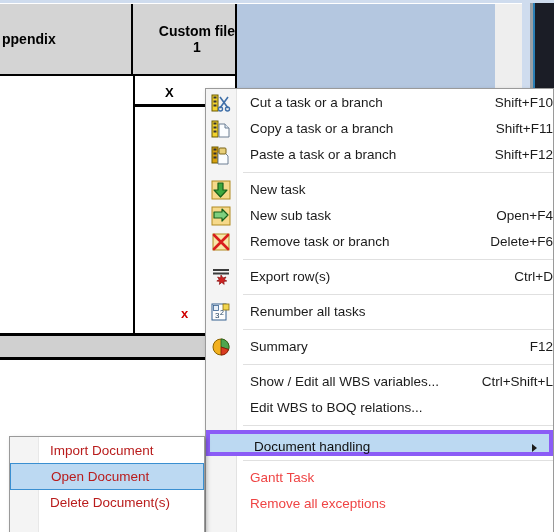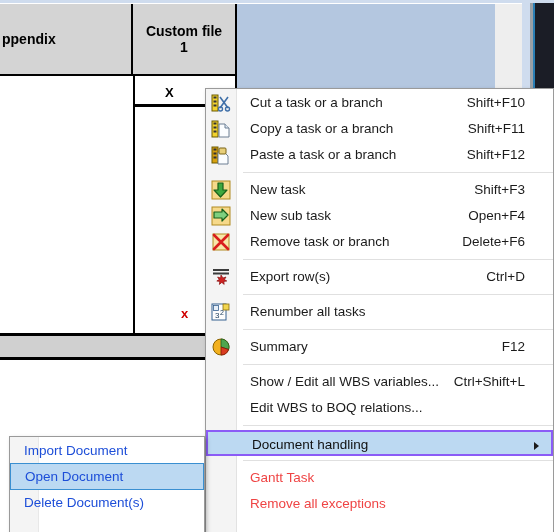--- a/index.html
+++ b/index.html
@@ -17,21 +17,21 @@
   .darkband{position:absolute;background:#1b1d26;}
   .whiteband{position:absolute;background:#eeeeee;}
   .thinblue{position:absolute;background:#cfdcee;}
   .thingrey{position:absolute;background:#9aa0a6;}
   .cyanline{position:absolute;background:#2a7fb5;}
 
   .hdrcell{
     position:absolute;background:#d4d4d4;
     border-right:2px solid #000;border-bottom:2px solid #000;
     box-sizing:border-box;
-    display:flex;align-items:center;justify-content:center;
+    display:flex;align-items:center;justify-content:flex-end;
     text-align:center;font-weight:bold;font-size:14px;color:#000;
     line-height:1.15;
   }
   .hdrcell.left{justify-content:flex-start;padding-left:4px;}
   .vline{position:absolute;background:#000;}
   .hline{position:absolute;background:#000;}
   .greyrow{position:absolute;background:#d0d0d0;}
   .markx{position:absolute;font-weight:bold;font-size:13px;}
   .markx.red{color:#d00000;}
   .markx.black{color:#000;}
@@ -53,51 +53,51 @@
     box-sizing:border-box;
   }
   .mrow .ico{
     position:absolute;left:5px;top:3px;width:20px;height:20px;
   }
   .mrow .lbl{
     position:absolute;left:44px;top:0;height:26px;line-height:26px;
     white-space:nowrap;color:#1b1b1b;
   }
   .mrow .acc{
-    position:absolute;right:28px;top:0;height:26px;line-height:26px;
+    position:absolute;right:0;top:0;height:26px;line-height:26px;
     white-space:nowrap;color:#1b1b1b;
   }
   .mrow .arrow{
     position:absolute;right:12px;top:10px;width:0;height:0;
     border-left:5px solid #1b1b1b;
     border-top:4px solid transparent;border-bottom:4px solid transparent;
   }
   .mrow.disabled .lbl,.mrow.disabled .acc{color:#ef4444;}
   .mrow.hl{
-    background:#bcd9f2;border:2px solid #8b5cf6;
+    background:#bcd9f2;border:4px solid #8b5cf6;
   }
   .mrow.hl .lbl{color:#101010;}
   .msep{
     height:1px;background:#e0e0e0;margin:4px 0 4px 37px;
   }
 
   
   .submenu{
     position:absolute;background:#ffffff;border:1px solid #9a9a9a;
     box-sizing:border-box;box-shadow:2px 2px 4px rgba(0,0,0,.25);
     font-size:13.5px;
   }
   .submenu .gutter{
     position:absolute;left:0;top:0;bottom:0;width:28px;
     background:#f4f4f4;border-right:1px solid #e8e8e8;
   }
   .srow{position:relative;height:25px;}
   .srow .lbl{
-    position:absolute;left:14px;top:0;height:25px;line-height:25px;
-    white-space:nowrap;color:#1d4ed8;
+    position:absolute;left:40px;top:0;height:25px;line-height:25px;
+    white-space:nowrap;color:#b91c1c;
   }
   .srow.hl{background:#bcd9f2;border:1px solid #3a8fd1;}
 </style>
 </head>
 <body>
 
 <div id="app">
 
   <div class="selband" style="left:237px;top:4px;width:258px;height:84px;"></div>
   <div class="whiteband" style="left:495px;top:4px;width:27px;height:84px;"></div>
@@ -166,21 +166,20 @@
         <span class="lbl">Paste a task or a branch</span>
         <span class="acc">Shift+F12</span>
       </div>
       <div class="msep"></div>
       <div class="mrow">
         <span class="ico"><svg width="20" height="20" viewBox="0 0 20 20">
             <rect x="1" y="1" width="18" height="18" fill="#f6d98a" stroke="#b08a20"></rect>
             <path d="M7 3 h5 v7 h4 l-6.5 7 L3 10 h4 z" fill="#3fa83f" stroke="#19611a" stroke-width="1.2" stroke-linejoin="round"></path>
           </svg></span>
         <span class="lbl">New task</span>
-        <span class="acc">Shift+F3</span>
       </div>
       <div class="mrow">
         <span class="ico"><svg width="20" height="20" viewBox="0 0 20 20">
             <rect x="1" y="1" width="18" height="18" fill="#f6d98a" stroke="#b08a20"></rect>
             <path d="M3 6 h8 V3 l6 6 -6 6 v-3 H3 z" fill="#7ed07e" stroke="#19611a" stroke-width="1.2" stroke-linejoin="round"></path>
           </svg></span>
         <span class="lbl">New sub task</span>
         <span class="acc">Open+F4</span>
       </div>
       <div class="mrow">

